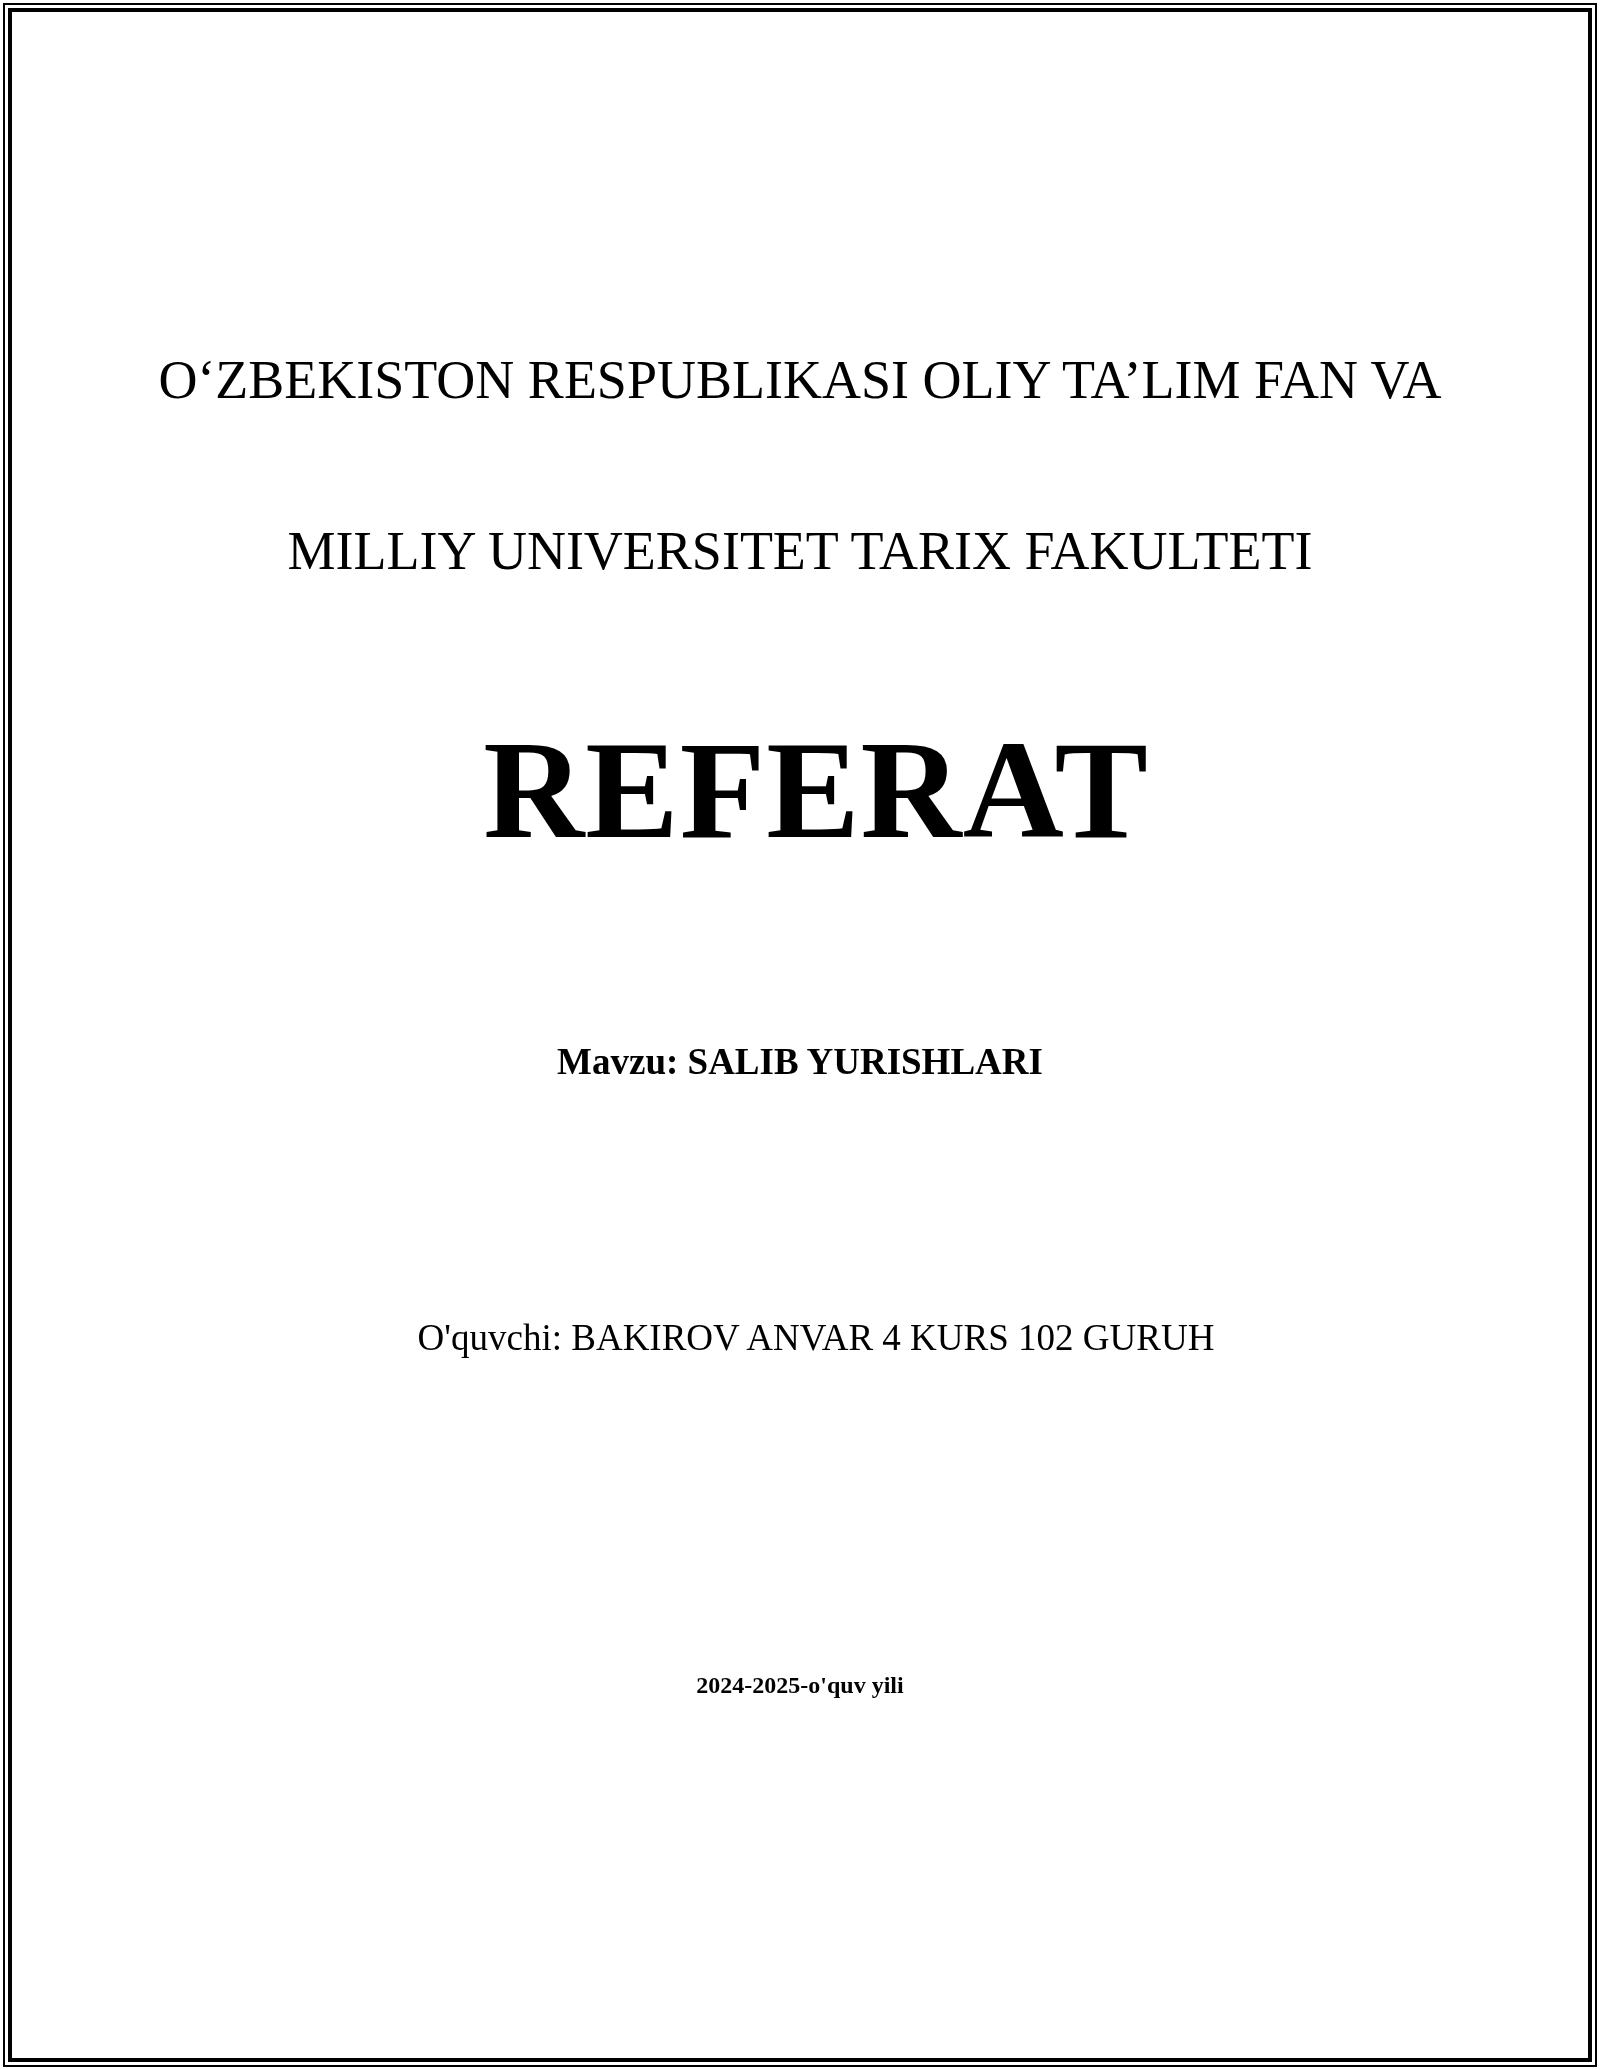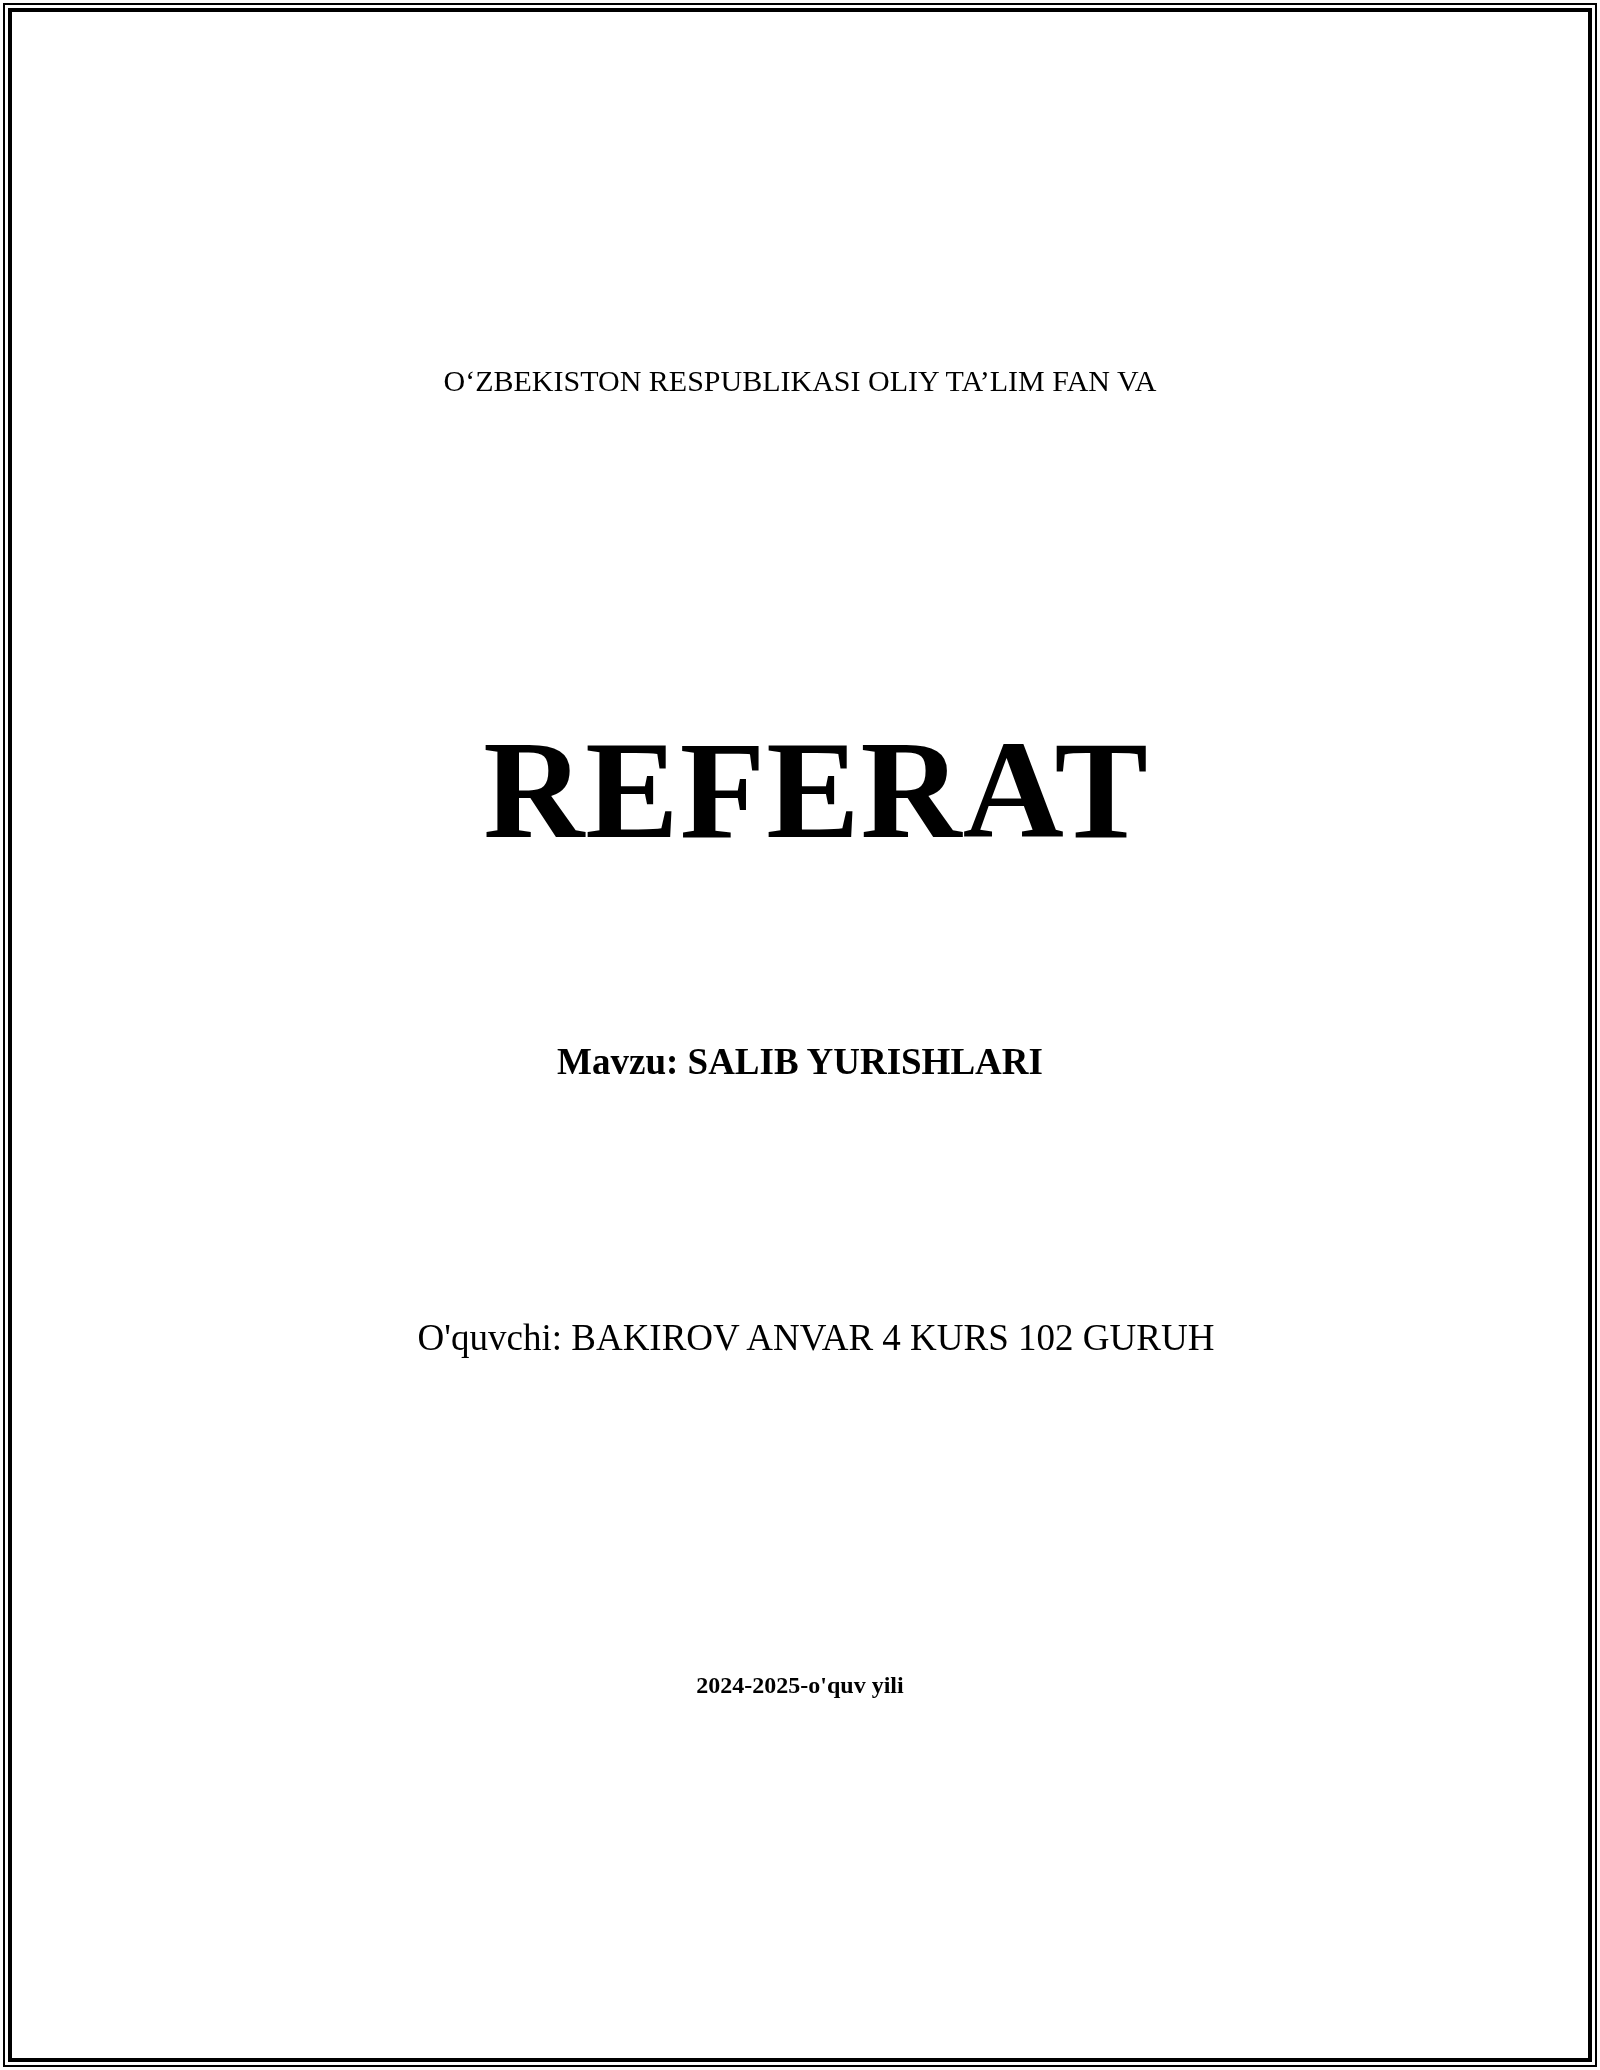--- a/index.html
+++ b/index.html
@@ -27,21 +27,21 @@
   }
   .textblock {
     position: absolute;
     left: 0;
     width: 100%;
     text-align: center;
     white-space: pre;
   }
   .ministry {
     top: 238px;
-    font-size: 30px;
+    font-size: 54px;
     line-height: 57px;
     font-weight: normal;
   }
   .doc-title {
     top: 694px;
     font-size: 140px;
     line-height: 160px;
     font-weight: bold;
     margin: 16px;
     letter-spacing: 1px;
@@ -68,20 +68,21 @@
 </head>
 <body>
 
 <div class="page">
 
   <div class="frame-outer"></div>
   <div class="frame-inner"></div>
 
   <div class="textblock ministry">
     <div>O‘ZBEKISTON RESPUBLIKASI OLIY TA’LIM FAN VA</div>
+    <div>MILLIY UNIVERSITET TARIX FAKULTETI</div>
   </div>
 
   <h1 class="textblock doc-title">REFERAT</h1>
 
   <div class="textblock topic">Mavzu: SALIB YURISHLARI</div>
 
   <div class="textblock student">O'quvchi: BAKIROV ANVAR 4 KURS 102 GURUH</div>
 
   <div class="textblock year">2024-2025-o'quv yili</div>
 

